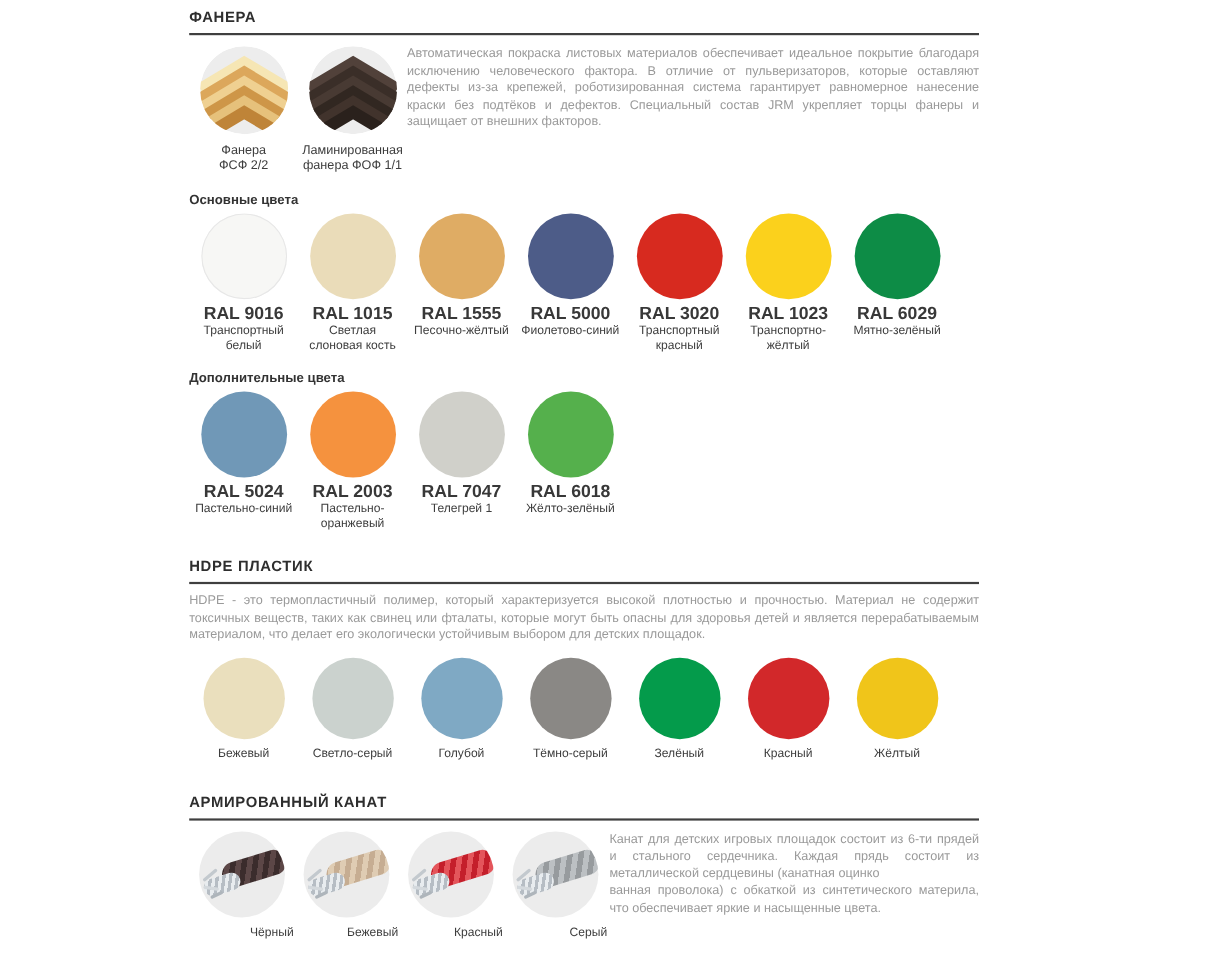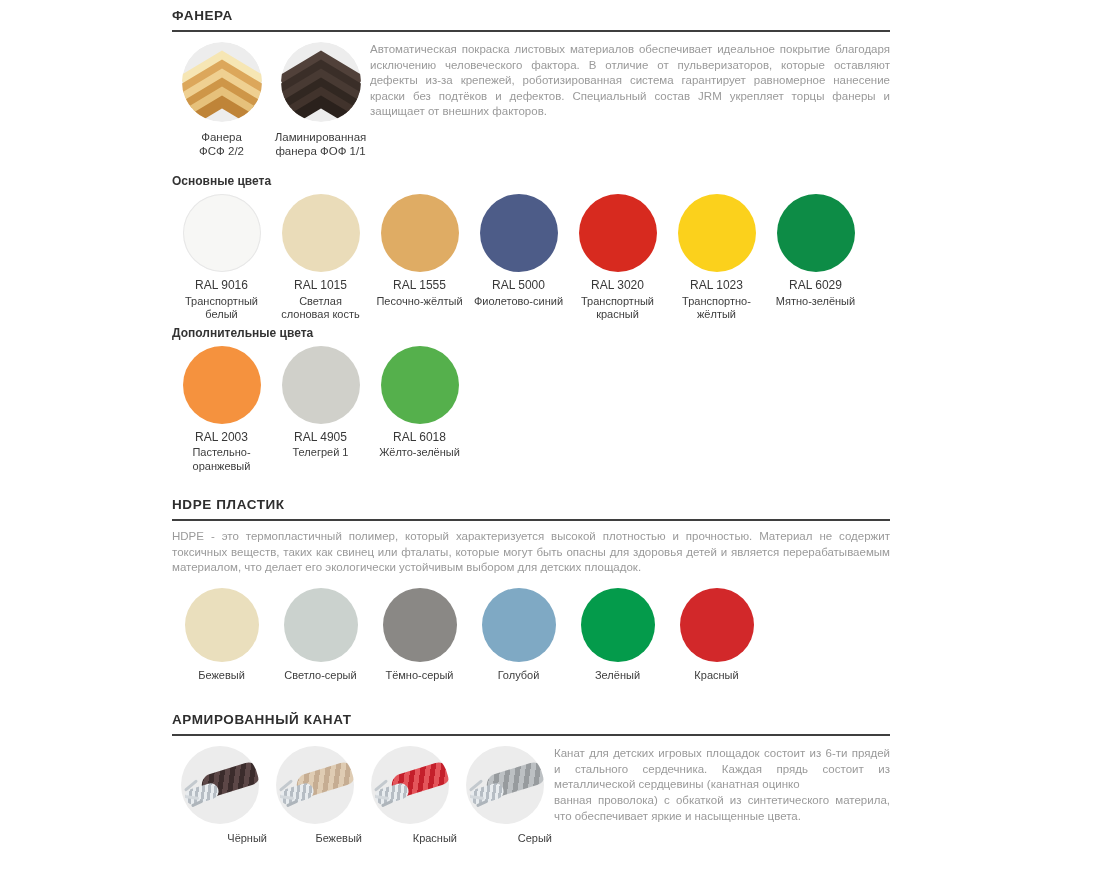--- a/index.html
+++ b/index.html
@@ -13,30 +13,30 @@
   .prewrap{white-space:pre-line;}
 
   
   .ply-row{display:flex;margin-top:10px;}
   .ply-figs{display:flex;width:198px;flex:0 0 198px;}
   .ply-fig{width:99px;text-align:center;}
   .ply-fig svg{display:block;margin:0 auto;}
   .ply-cap{margin-top:8px;font-size:11.5px;line-height:14px;color:#3d3d3d;white-space:pre-line;}
   .ply-para{width:520px;margin-left:0;}
 
-  .subtitle{font-size:12px;font-weight:bold;color:#333;margin-top:4px;}
+  .subtitle{font-size:12px;font-weight:bold;color:#333;margin-top:14px;}
 
   
   .swatch-row{display:flex;margin-top:6px;}
   .swatch{width:99px;flex:0 0 99px;text-align:center;}
   .circle{width:78px;height:78px;border-radius:50%;margin:0 auto;}
   .circle.sm{width:74px;height:74px;}
   .circle.ring{box-shadow:inset 0 0 0 1px #e7e7e7;}
   .cap{margin-top:7px;font-size:11px;line-height:13.5px;color:#3d3d3d;}
-  .cap .code{font-weight:normal;font-size:12px;margin-bottom:2px;color:#383838;}
+  .cap .code{font-weight:bold;font-size:16px;margin-bottom:2px;color:#383838;}
   .cap .nm{margin:0 4px;}
 
   .gap1{margin-top:24px;}
   .gap2{margin-top:30px;}
 
   
   .rope-flex{display:flex;margin-top:10px;}
   .rope-figs{display:flex;width:382px;flex:0 0 382px;}
   .rope-cell{width:95px;flex:0 0 95px;text-align:center;}
   .rope-circle{position:relative;width:78px;height:78px;border-radius:50%;
@@ -152,30 +152,37 @@
           <div class="cap">
             <div class="code">RAL 6029</div>
             <div class="nm">Мятно-зелёный</div>
           </div>
         </div>
       </div>
 
     <div class="subtitle">Дополнительные цвета</div>
     <div class="swatch-row" id="additional-colors">
         <div class="swatch">
+          <div class="circle" style="background: rgb(112, 152, 183);"></div>
+          <div class="cap">
+            <div class="code">RAL 5024</div>
+            <div class="nm">Пастельно-синий</div>
+          </div>
+        </div>
+        <div class="swatch">
           <div class="circle" style="background: rgb(245, 146, 62);"></div>
           <div class="cap">
             <div class="code">RAL 2003</div>
             <div class="nm">Пастельно-оранжевый</div>
           </div>
         </div>
         <div class="swatch">
           <div class="circle" style="background: rgb(208, 208, 202);"></div>
           <div class="cap">
-            <div class="code">RAL 4905</div>
+            <div class="code">RAL 7047</div>
             <div class="nm">Телегрей 1</div>
           </div>
         </div>
         <div class="swatch">
           <div class="circle" style="background: rgb(85, 176, 76);"></div>
           <div class="cap">
             <div class="code">RAL 6018</div>
             <div class="nm">Жёлто-зелёный</div>
           </div>
         </div>
@@ -190,41 +197,47 @@
             <div class="nm">Бежевый</div>
           </div>
         </div>
         <div class="swatch">
           <div class="circle sm" style="background: rgb(203, 210, 206);"></div>
           <div class="cap">
             <div class="nm">Светло-серый</div>
           </div>
         </div>
         <div class="swatch">
+          <div class="circle sm" style="background: rgb(127, 169, 196);"></div>
+          <div class="cap">
+            <div class="nm">Голубой</div>
+          </div>
+        </div>
+        <div class="swatch">
           <div class="circle sm" style="background: rgb(138, 136, 133);"></div>
           <div class="cap">
             <div class="nm">Тёмно-серый</div>
           </div>
         </div>
         <div class="swatch">
-          <div class="circle sm" style="background: rgb(127, 169, 196);"></div>
-          <div class="cap">
-            <div class="nm">Голубой</div>
-          </div>
-        </div>
-        <div class="swatch">
           <div class="circle sm" style="background: rgb(4, 155, 75);"></div>
           <div class="cap">
             <div class="nm">Зелёный</div>
           </div>
         </div>
         <div class="swatch">
           <div class="circle sm" style="background: rgb(210, 40, 42);"></div>
           <div class="cap">
             <div class="nm">Красный</div>
+          </div>
+        </div>
+        <div class="swatch">
+          <div class="circle sm" style="background: rgb(240, 197, 26);"></div>
+          <div class="cap">
+            <div class="nm">Жёлтый</div>
           </div>
         </div>
       </div>
 
     <div class="sec-title gap2">АРМИРОВАННЫЙ КАНАТ</div>
     <div class="rope-flex">
       <div class="rope-figs" id="rope-figs">
           <div class="rope-cell">
             <div class="rope-circle">
               <div class="rope-main" style="background: repeating-linear-gradient(115deg, rgb(59, 44, 44) 0px, rgb(59, 44, 44) 5px, rgb(92, 71, 71) 5px, rgb(92, 71, 71) 10px);"></div>

